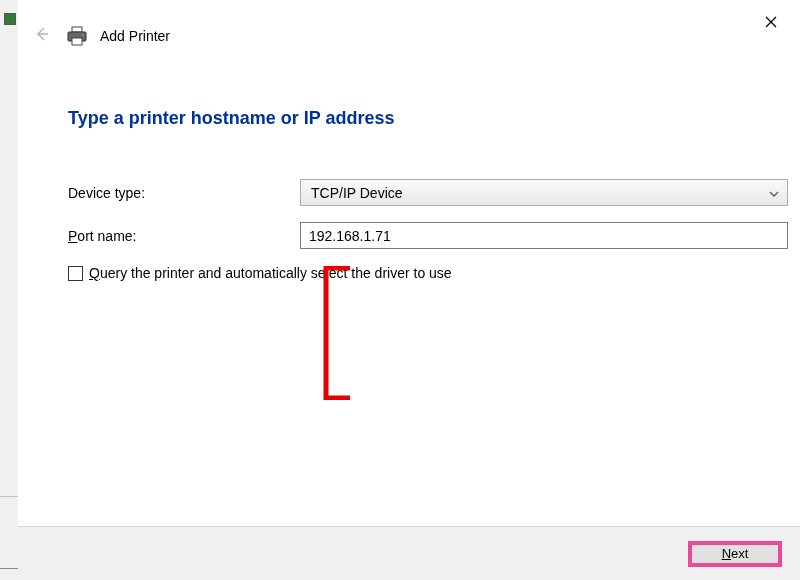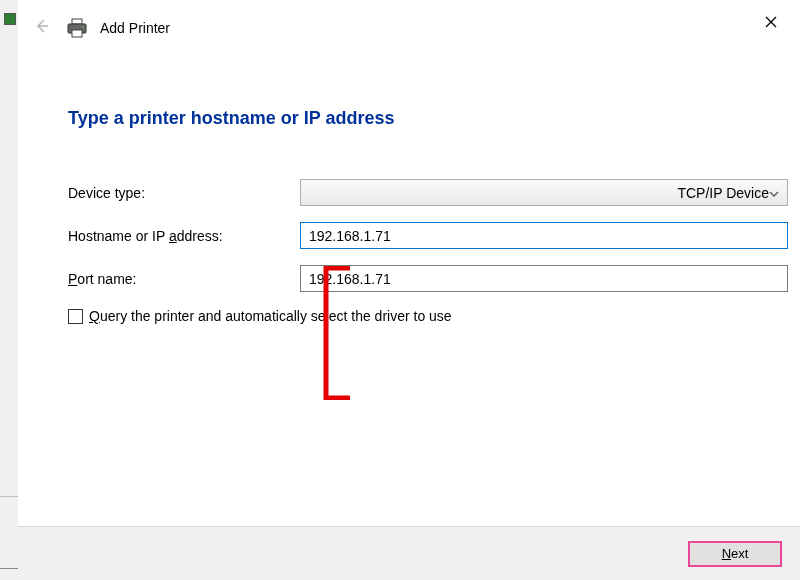--- a/index.html
+++ b/index.html
@@ -49,21 +49,21 @@
       width: 30px; height: 24px;
       display: flex; align-items: center; justify-content: center;
       font-size: 15px;
       color: #000;
       cursor: pointer;
       background: transparent;
       border: none;
     }
     .header {
       position: absolute;
-      left: 12px; top: 16px;
+      left: 12px; top: 24px;
       display: flex; align-items: center;
       gap: 12px;
     }
     .back-btn {
       width: 24px; height: 24px;
       display: flex; align-items: center; justify-content: center;
       font-size: 18px;
       color: #9a9a9a;
       cursor: pointer;
       background: transparent;
@@ -102,21 +102,21 @@
       position: absolute;
       left: 252px; top: 158px;
       width: 30px; height: 134px;
       pointer-events: none;
     }
     .dropdown {
       flex: 1;
       height: 27px;
       background: linear-gradient(#fafafa, #e8e8e8);
       border: 1px solid #adadad;
-      display: flex; align-items: center; justify-content: flex-end;
+      display: flex; align-items: center; justify-content: space-between;
       padding: 0 8px 0 10px;
       font-size: 14px;
       cursor: pointer;
     }
     .dropdown-chevron {
       font-size: 11px;
       color: #555;
     }
     .text-input {
       flex: 1;
@@ -162,21 +162,21 @@
     }
     .btn {
       width: 94px; height: 26px;
       background: #e1e1e1;
       border: 1px solid #adadad;
       font-size: 13px;
       font-family: inherit;
       cursor: pointer;
     }
     .btn.primary {
-      border: 2px solid #ec4899;
+      border: 4px solid #ec4899;
     }
     .btn .hotkey { text-decoration: underline; }
   </style>
 </head>
 <body>
 
 <div class="bg-strip"></div>
 <div class="bg-green"></div>
 <div class="bg-separator"></div>
 <div class="bg-corner"></div>
@@ -224,26 +224,20 @@
       <div class="dropdown">
         <span>TCP/IP Device</span>
         <span class="dropdown-chevron">
           <svg width="10" height="6" viewBox="0 0 10 6">
               <path d="M1 1 L5 5 L9 1" fill="none" stroke="#555" stroke-width="1.3"></path>
             </svg>
         </span>
       </div>
     </div>
 
-    <div class="form-row">
-      <span class="form-label">
-        <span>Hostname or IP </span><span class="hotkey">a</span><span>ddress:</span>
-      </span>
-      <input class="text-input focused" type="text" value="192.168.1.71" style="">
-    </div>
 
     <div class="form-row">
       <span class="form-label">
         <span class="hotkey">P</span><span>ort name:</span>
       </span>
       <input class="text-input" type="text" value="192.168.1.71" style="">
     </div>
 
     <div class="checkbox-row">
       <div class="checkbox"></div>

